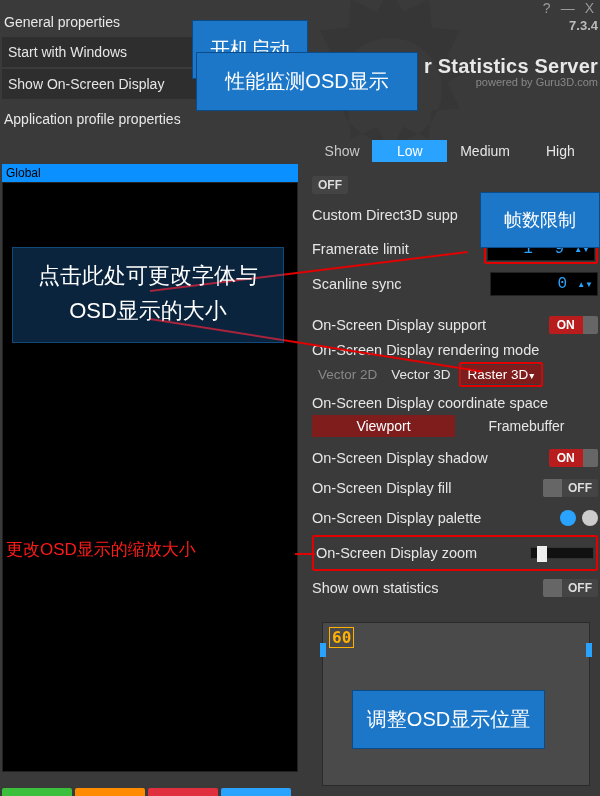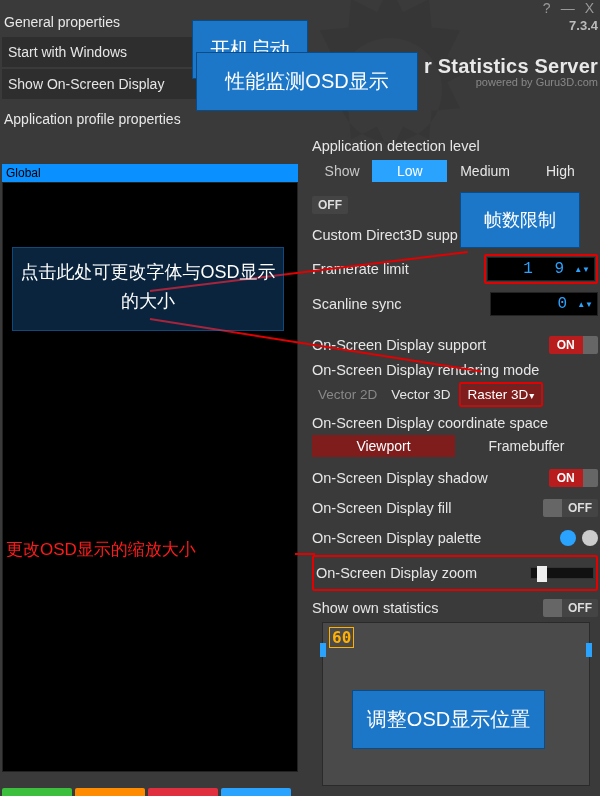--- a/index.html
+++ b/index.html
@@ -66,25 +66,25 @@
 
   
   .preview { position: absolute; left: 322px; top: 622px; width: 268px; height: 164px; background: #4a4a4a; border: 1px solid #2a2a2a; }
   .preview .fps { position: absolute; top: 4px; left: 6px; color: #ffb000; font-size: 16px; font-weight: 700; border:1px solid #ffb000; padding:0 2px; font-family: monospace;}
   .preview .l-mark, .preview .r-mark { position: absolute; width: 6px; height: 14px; background: #2aa3ff; top: 4px; }
   .preview .l-mark { left: -3px; top: 20px;}
   .preview .r-mark { right: -3px; top: 20px;}
 
   
   .anno { position: absolute; background: #1d77c8; color: #fff; font-size: 20px; padding: 15px 10px; border: 1px solid #0a4c8a; text-align: center; line-height: 1.35; font-family: "Microsoft YaHei", sans-serif; z-index: 5; }
-  .anno.small { font-size: 18px; }
+  .anno.small { font-size: 18px; margin-left: 20px; }
   .anno-startup { top: 20px; left: 192px; width: 116px; }
   .anno-osd { top: 52px; left: 196px; width: 222px; }
   .anno-fps { top: 192px; left: 460px; width: 120px; }
-  .anno-font { top: 247px; left: 12px; width: 272px; font-size: 18px; background: rgba(29,119,200,0.3); border-color: rgba(29,119,200,0.45); line-height:1.6; padding:10px 6px 14px; }
+  .anno-font { top: 247px; left: 12px; width: 272px; font-size: 22px; background: rgba(29,119,200,0.3); border-color: rgba(29,119,200,0.45); line-height:1.6; padding:10px 6px 14px; }
   .anno-pos { top: 690px; left: 352px; width: 193px; }
   .anno-red-text { position: absolute; top: 538px; left: 6px; color: #ff1a1a; font-size: 17px; font-family: "Microsoft YaHei", sans-serif; z-index: 5; letter-spacing: 0px;}
 
   
   .line { position: absolute; background: #e20000; z-index: 4; }
   .line.h { height: 2px; }
   .line.diag { height: 2px; transform-origin: left center; }
 
   .bottom-tabs { position: absolute; left: 2px; bottom: 0; display: flex; gap: 3px; }
   .bottom-tabs > div { width: 70px; height: 8px; border-radius: 2px 2px 0 0; }
@@ -113,21 +113,20 @@
   <div class="section-header">General properties</div>
   <div class="dark-row">Start with Windows</div>
   <div class="dark-row" style="margin-top:2px;">Show On-Screen Display</div>
   <div class="section-header" style="margin-top:6px;">Application profile properties</div>
   <div style="height:22px;"></div>
   <div class="global-bar">Global</div>
   <div class="profile-area"></div>
 </div>
 
 <div class="right">
-  <div class="label">Application detection level</div>
   <div class="seg-group">
     <div class="seg none off">Show</div>
     <div class="seg sel">Low</div>
     <div class="seg">Medium</div>
     <div class="seg">High</div>
   </div>
 
   <div class="row">
     <div class="toggle is-off">
       <span class="off">OFF</span>

